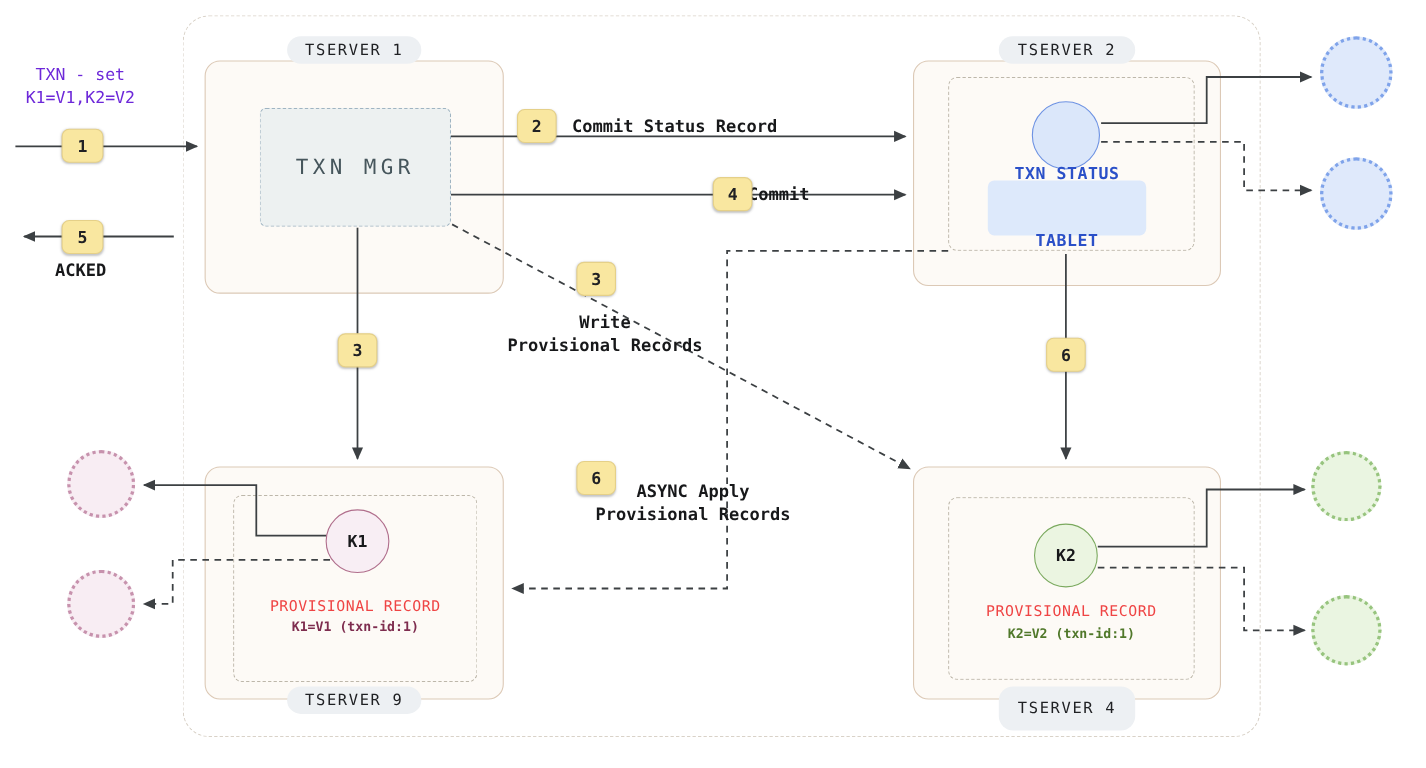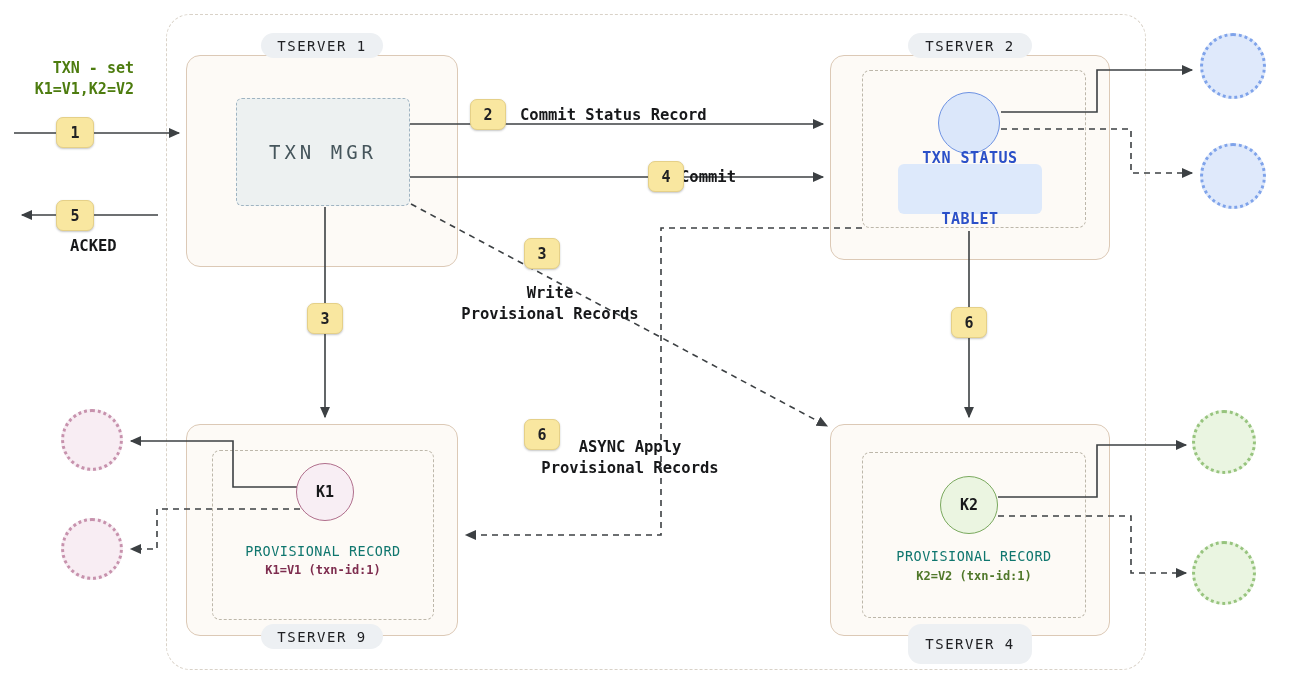--- a/index.html
+++ b/index.html
@@ -20,56 +20,56 @@
 
   .txn-mgr { background:#edf1f1; border:1.6px dashed #9fb4c2; border-radius:6px; color:#46565c;
     display:flex; align-items:center; justify-content:center; font-size:19px; letter-spacing:4px; z-index:3; }
 
   .badge { background:var(--badge-bg,#f9e7a0); border:1px solid #e5d088; border-radius:7px;
     box-shadow:0 1px 2px rgba(60,64,67,.3); color:#202124; font-weight:bold; font-size:15px;
     display:flex; align-items:center; justify-content:center; z-index:9; }
 
   .lbl { font-weight:bold; font-size:15.5px; color:#17181a; z-index:8; white-space:nowrap; }
   .two-line { text-align:center; font-weight:bold; font-size:15.5px; color:#17181a; line-height:21px; z-index:8; }
-  .req-text { text-align:right; font-weight:bold; font-size:15px; color:#4d7c0f; line-height:21px; z-index:8; }
+  .req-text { text-align:center; font-weight:normal; font-size:15px; color:#6d28d9; line-height:21px; z-index:8; }
 
   .circle { border-radius:50%; display:flex; align-items:center; justify-content:center; z-index:7;
     font-weight:bold; font-size:15px; color:#17181a; }
   .status-circle { background:var(--blue-circle-bg,#dbe7fa); border:1.7px solid var(--blue-circle-border,#6d92e3); }
   .k1-circle { background:var(--pink-circle-bg,#f8eef4); border:1.7px solid var(--pink-circle-border,#b06e8c); }
   .k2-circle { background:var(--green-circle-bg,#ebf5e1); border:1.7px solid var(--green-circle-border,#7aa95e); }
 
   .tablet-chip { background:#dde9fb; border-radius:6px; color:var(--blue-accent,#2b50c8); font-weight:bold;
     font-size:15px; display:flex; flex-direction:column; align-items:center; justify-content:center;
     line-height:1.4; letter-spacing:0.5px; z-index:7;gap:40px; }
 
   .dotted-circle { border-radius:50%; border:3px dotted; z-index:5; }
   .dc-blue  { border-color:#7fa3ea; background:#dfe9fb; }
   .dc-pink  { border-color:#c792ad; background:#f8edf3; }
   .dc-green { border-color:#97c47e; background:#eaf5e1; }
 
-  .rec-label { font-size:13.5px; color:#0f766e; text-align:center; letter-spacing:0.5px; z-index:7; }
+  .rec-label { font-size:13.5px; color:#ef4444; text-align:center; letter-spacing:0.5px; z-index:7; }
   .rec-value { font-size:12px; font-weight:bold; text-align:center; z-index:7; }
   .v-maroon { color:var(--maroon-accent,#7e2d4f); }
   .v-green  { color:var(--green-accent,#50782a); }
 
   .wires { left:0; top:0; pointer-events:none; z-index:6; }
 </style>
 </head>
 <body>
 
 <div class="stage">
 
   <div class="outer-frame abs"></div>
 
   <div class="req-text abs" style="left:12px;top:58px;width:122px;">
     <div>TXN - set</div>
     <div>K1=V1,K2=V2</div>
   </div>
-  <div class="lbl abs" style="left:50px;top:237px;margin-left:20px;">ACKED</div>
+  <div class="lbl abs" style="left:50px;top:237px;">ACKED</div>
 
   <div class="tserver-box abs" style="left:186px;top:55px;width:272px;height:212px;"></div>
   <div class="tab abs" style="left:261px;top:33px;width:122px;height:25px;">TSERVER 1</div>
   <div class="txn-mgr abs" style="left:236px;top:98px;width:174px;height:108px;">TXN MGR</div>
 
   <div class="tserver-box abs" style="left:830px;top:55px;width:280px;height:205px;"></div>
   <div class="tab abs" style="left:908px;top:33px;width:124px;height:25px;">TSERVER 2</div>
   <div class="inner-dashed abs" style="left:862px;top:70px;width:224px;height:158px;"></div>
   <div class="circle status-circle abs" style="left:938px;top:92px;width:62px;height:62px;"></div>
   <div class="tablet-chip abs" style="left:898px;top:164px;width:144px;height:50px;">

